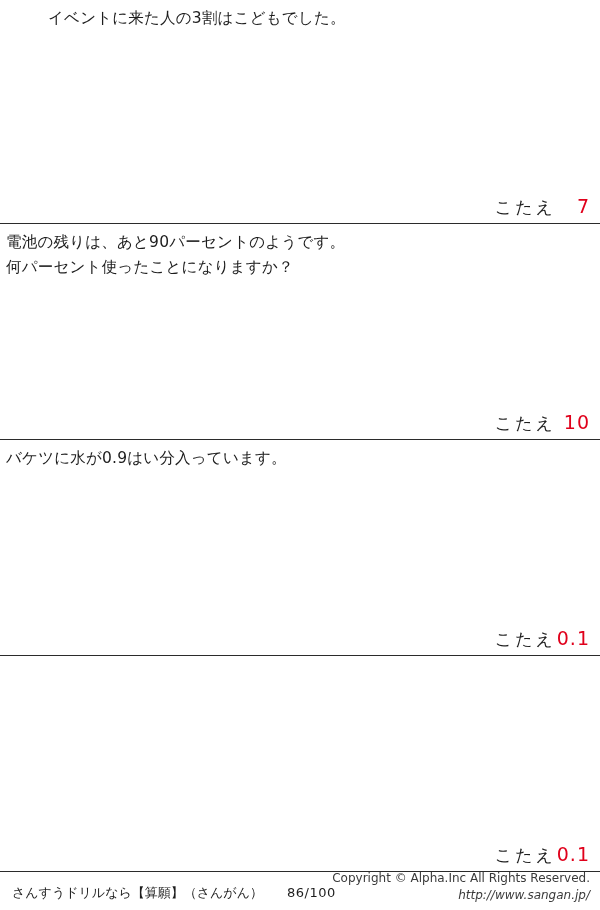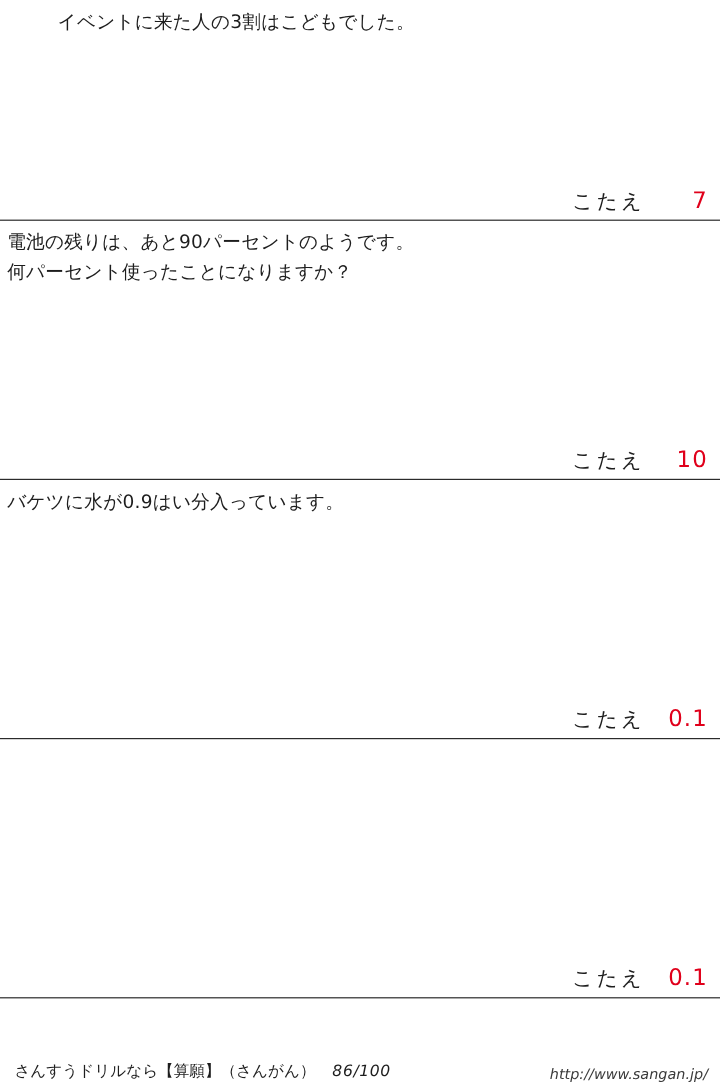--- a/index.html
+++ b/index.html
@@ -22,37 +22,36 @@
     box-sizing: border-box;
   }
   .problem {
     position: relative;
     box-sizing: border-box;
     border-bottom: 1px solid #2b2b2b;
     padding: 6px 8px 0 6px;
     height: 216px;
   }
   .problem:first-child {
-    height: 184px;
+    height: 224px;
     padding-left: 48px;
   }
   .qline {
     font-size: 15.5px;
     line-height: 25px;
     letter-spacing: 0.2px;
     white-space: nowrap;
     color: #1d1d1d;
   }
   .answer-row {
     position: absolute;
     right: 10px;
     bottom: 4px;
     display: flex;
     align-items: baseline;
-    gap: 18px;
   }
   .answer-label {
     font-size: 17px;
     letter-spacing: 3px;
     color: #1d1d1d;
   }
   .answer-value {
     font-size: 19px;
     color: #e0001b;
     min-width: 34px;
@@ -70,23 +69,22 @@
   }
   .footer-left {
     position: absolute;
     left: 12px;
     bottom: 8px;
     font-size: 13px;
     color: #1d1d1d;
     white-space: nowrap;
   }
   .footer-left .page-no {
-    margin-left: 14px;
+    margin-left: 24px;
     letter-spacing: 0.5px;
-    font-style: italic;
   }
   .footer-right {
     position: absolute;
     right: 10px;
     bottom: 6px;
     text-align: right;
     font-size: 12px;
     color: #3a3a3a;
     line-height: 17px;
   }
@@ -131,17 +129,18 @@
       <span class="answer-label">こたえ</span>
       <span class="answer-value">0.1</span>
     </div>
   </div>
 
   <div class="footer">
     <div class="footer-left">
       <span>さんすうドリルなら【算願】（さんがん）</span><span class="page-no">86/100</span>
     </div>
     <div class="footer-right">
+      <div>Copyright ©  Alpha.Inc All Rights Reserved.</div>
       <div class="url">http://www.sangan.jp/</div>
     </div>
   </div>
 
 </div>
 
 </body></html>

